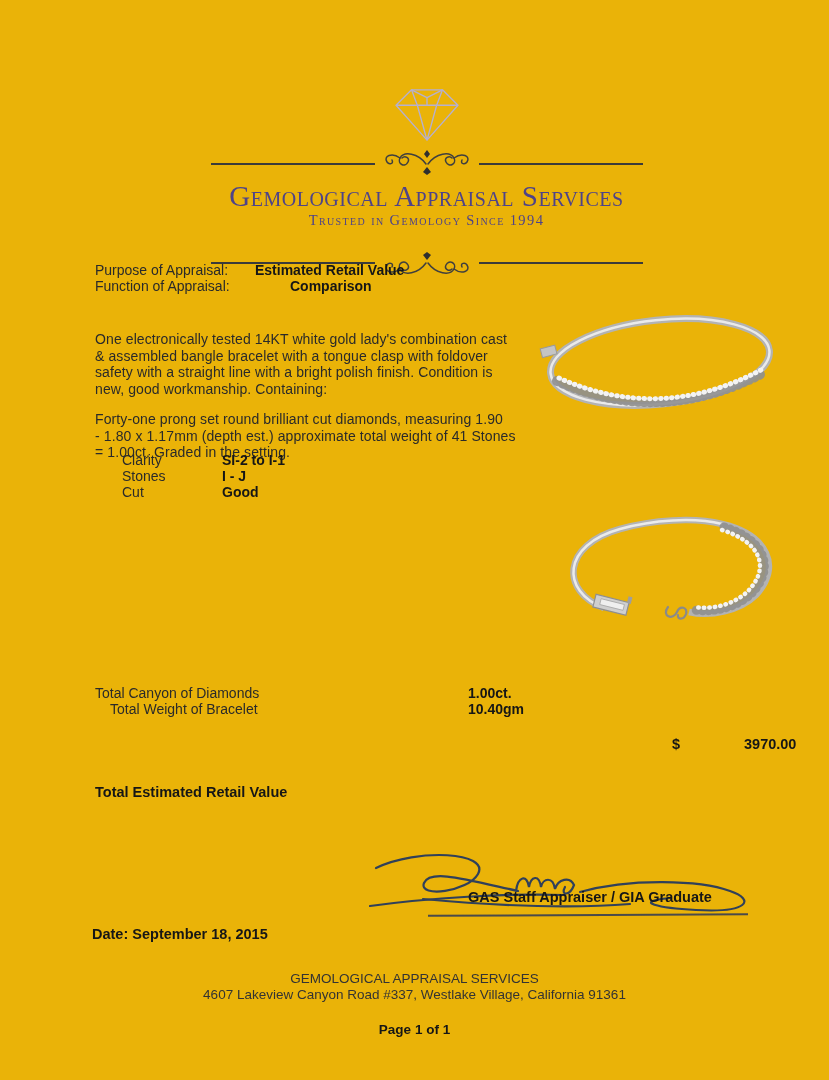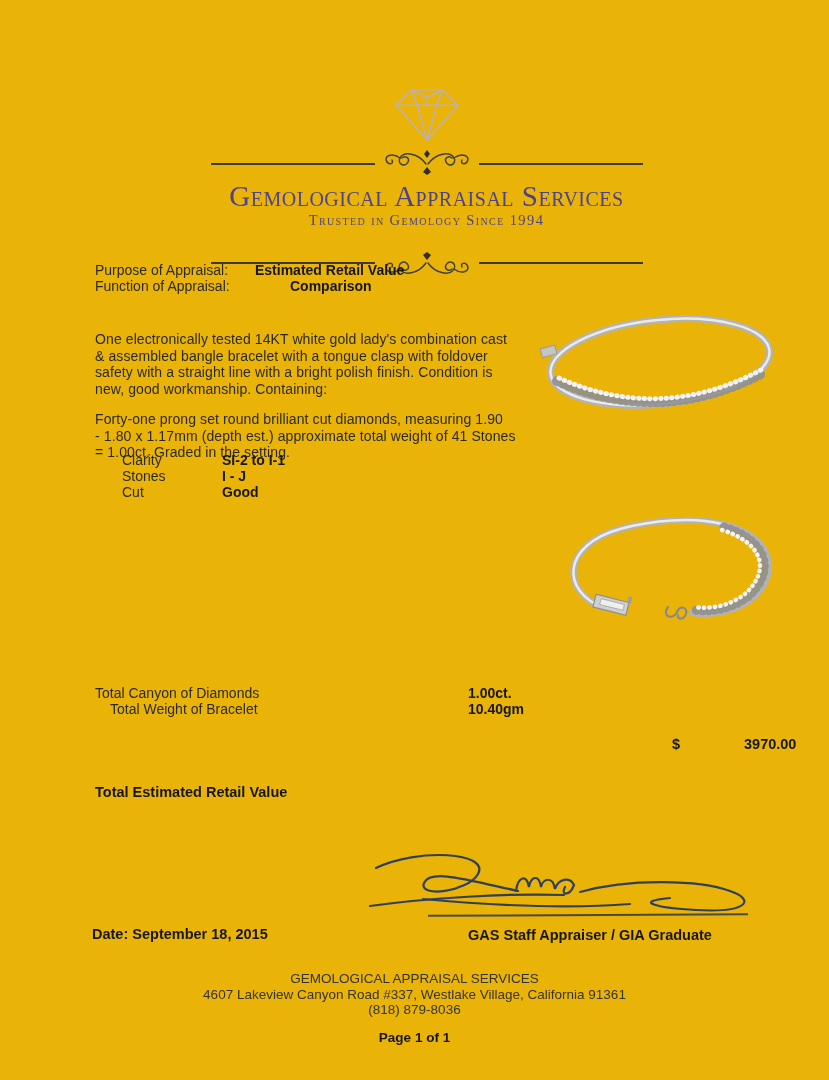--- a/index.html
+++ b/index.html
@@ -29,21 +29,21 @@
 
   
   .fieldlabel{font-size:14px; line-height:16px;}
   .para{font-size:14px; line-height:16.5px; letter-spacing:.1px;}
   .spec-row{display:flex; font-size:14px; line-height:16px;}
   .spec-label{width:100px;}
   .totals-label{font-size:14px; line-height:16px;}
   .totals-value{font-size:14px; line-height:16px; text-align:left; width:100px;}
   .retail-label{font-size:14.5px;}
   .footer{left:0; right:0; top:971px; text-align:center; font-size:13.5px; line-height:15.5px; color:#333;}
-  .footer .page-num{margin-top:12px;}
+  .footer .page-num{margin-top:20px;}
   .sig-line{left:428px; top:914px; width:320px; height:2px; background:#4a4a4a; transform:rotate(-.3deg);}
 </style>
 </head>
 <body>
 
 <div class="page">
 
   <div class="abs header">
     <div class="header-inner">
       <span>
@@ -164,22 +164,21 @@
         <path d="M 2,54 C 60,46 140,41 196,43"></path>
         <path d="M 148,39 C 150,24 159,22 161,35 C 163,24 171,22 173,35 C 175,26 185,24 187,37 C 190,27 202,24 206,33 C 202,44 192,44 197,35"></path>
         <path d="M 212,40 C 262,26 332,28 362,39 C 388,48 380,61 328,58 C 292,56 262,50 302,46"></path>
         <path d="M 55,47 C 120,53 200,57 262,52"></path>
       </g>
     </svg>
   </div>
   <div class="abs sig-line"></div>
 
   <div class="abs b" style="left:92px; top:926px; font-size:14.5px;">Date: September 18, 2015</div>
-  <div class="abs b" style="left:420px; top:927px; width:340px; text-align:center; font-size:14.5px;">GAS Staff Appraiser / GIA Graduate</div>
+  <div class="abs b" style="left:420px; top:889px; width:340px; text-align:center; font-size:14.5px;">GAS Staff Appraiser / GIA Graduate</div>
 
   <div class="abs footer">
     <div>GEMOLOGICAL APPRAISAL SERVICES</div>
     <div>4607 Lakeview Canyon Road #337, Westlake Village, California 91361</div>
-    <div>(818) 879-8036</div>
     <div class="page-num b">Page 1 of 1</div>
   </div>
 
 </div>
 
 </body></html>

